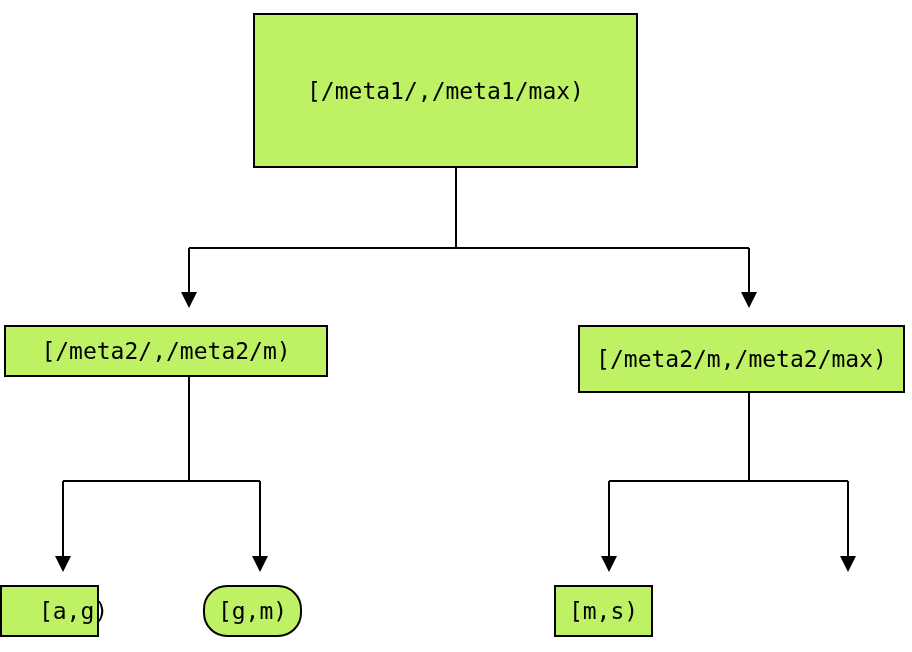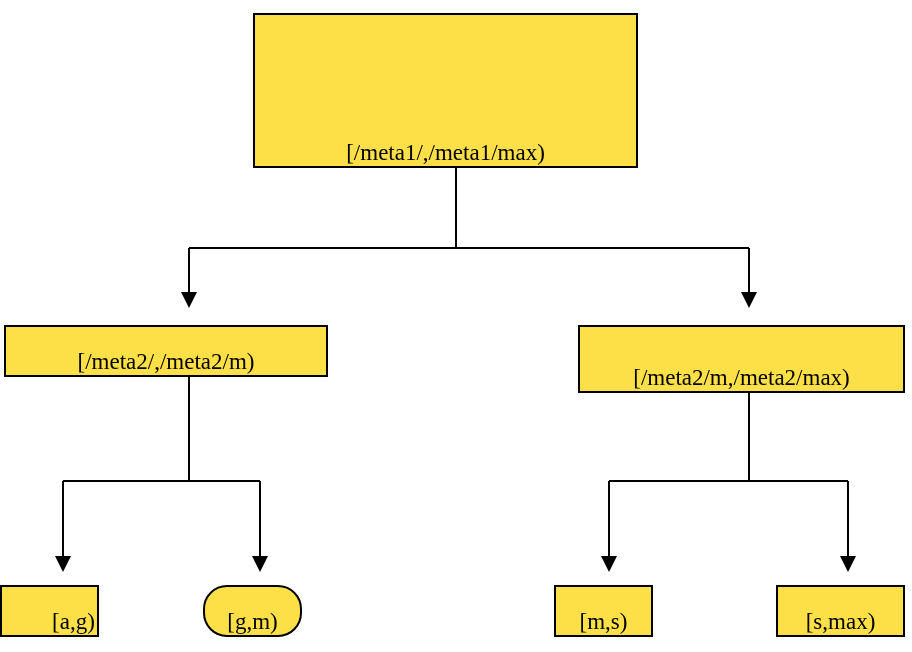--- a/index.html
+++ b/index.html
@@ -19,29 +19,28 @@
     position: absolute;
     left: 0;
     top: 0;
     width: 912px;
     height: 652px;
   }
   .node {
     position: absolute;
     box-sizing: border-box;
     border: 2px solid #000000;
-    background: #fde047;
+    background: #bef264;
     color: #000000;
     display: flex;
-    align-items: flex-end;
+    align-items: center;
     justify-content: center;
     font-size: 23px;
     letter-spacing: 0;
     white-space: nowrap;
-    font-family: Liberation Serif, serif;
   }
   .node-root   { left: 253px; top: 13px;  width: 385px; height: 155px; }
   .node-l2a    { left: 4px;  top: 325px; width: 324px; height: 52px; }
   .node-l2b    { left: 578px; top: 325px; width: 327px; height: 68px; }
   .node-leaf1  { left: 0;   top: 585px; width: 99px;  height: 52px; padding-left: 48px; }
   .node-leaf2  { left: 203px; top: 585px; width: 99px;  height: 52px; border-radius: 24px; }
   .node-leaf3  { left: 554px; top: 585px; width: 99px;  height: 52px; }
   .node-leaf4  { left: 776px; top: 585px; width: 129px; height: 52px; }
 </style>
 </head>
@@ -92,17 +91,14 @@
   </div>
 
   <div class="node node-leaf2">
     <span>[g,m)</span>
   </div>
 
   <div class="node node-leaf3">
     <span>[m,s)</span>
   </div>
 
-  <div class="node node-leaf4">
-    <span>[s,max)</span>
-  </div>
 
 </div>
 
 </body></html>

